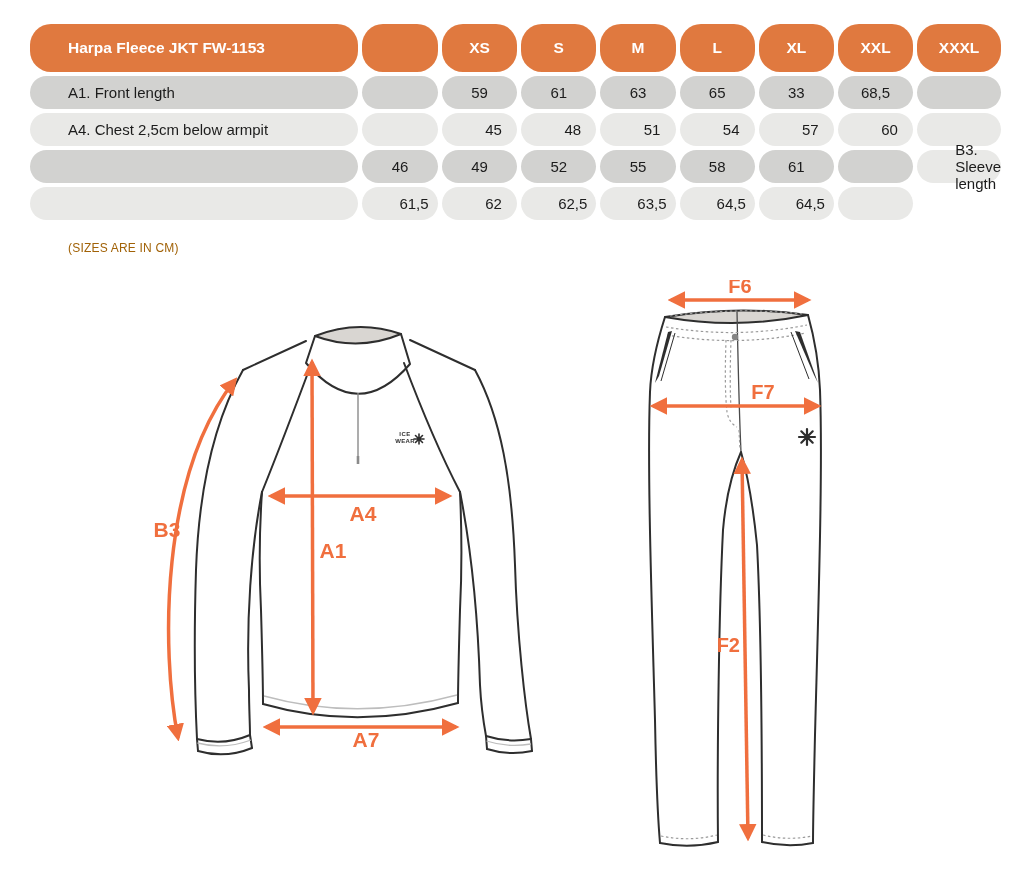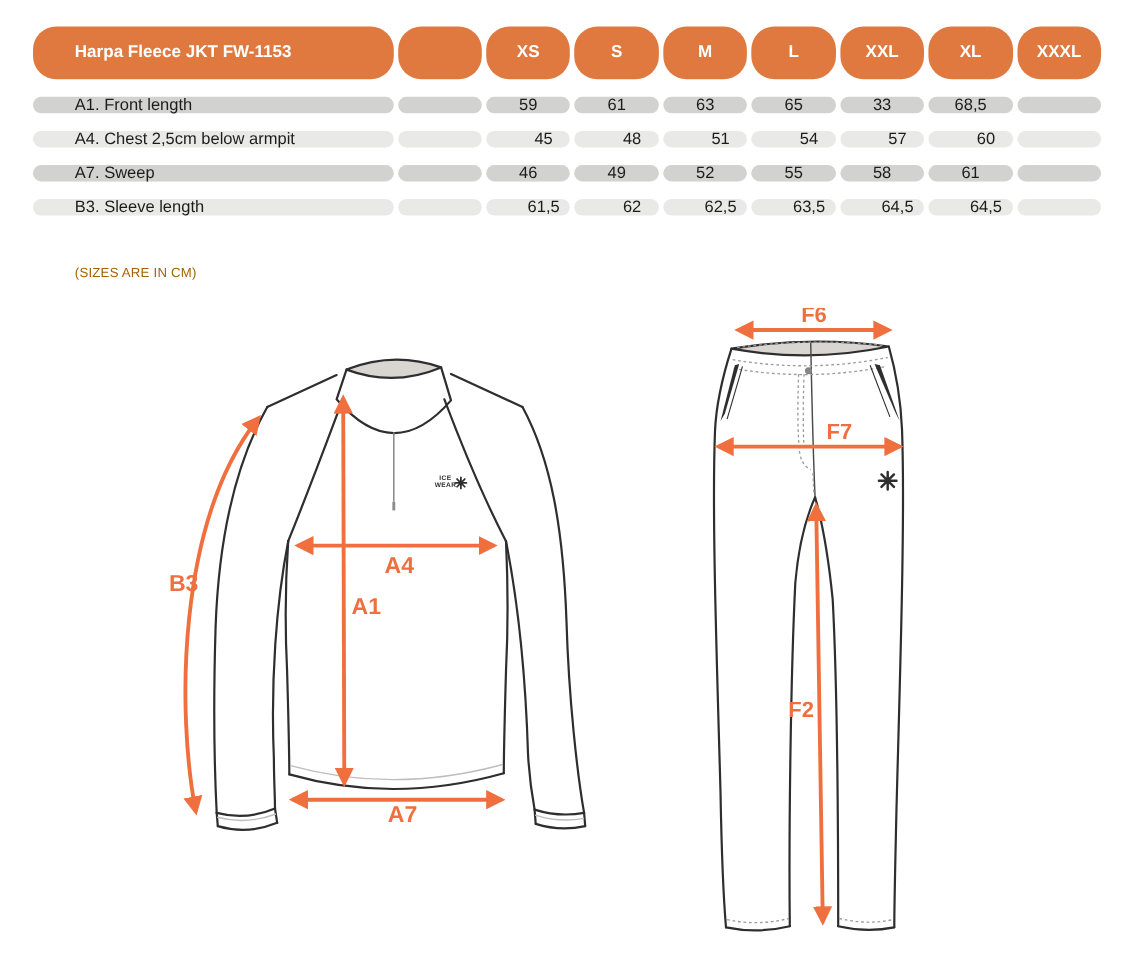--- a/index.html
+++ b/index.html
@@ -6,21 +6,21 @@
   .page{position:relative;width:1031px;height:886px;background:#fff;
         font-family:"Liberation Sans","DejaVu Sans",sans-serif;overflow:hidden;}
 
   
   .size-table{position:absolute;left:30px;top:24px;width:971px;
               display:grid;grid-template-columns:328px 76px repeat(7,1fr);
               grid-auto-rows:min-content;gap:4px;}
   .cell{display:flex;align-items:center;justify-content:center;
         font-size:15px;color:#1c1c1c;border-radius:21px;}
   .hc{height:48px;background:#E0793F;color:#ffffff;font-weight:bold;font-size:15.5px;}
-  .bc{height:15px;margin-top:12px;}
+  .bc{height:33px;}
   .row-dark{background:#D2D2D0;}
   .row-light{background:#E9E9E7;padding-left:28px;}
   .lbl{justify-content:flex-start;padding-left:38px;}
 
   
   .note{position:absolute;left:68px;top:241px;color:#a16207;
         font-size:12px;letter-spacing:.2px;}
 
   
   .jacket-svg{position:absolute;left:140px;top:290px;}
@@ -36,22 +36,22 @@
 <div class="page">
 
   <div class="size-table">
 
     <div class="cell hc lbl">Harpa Fleece JKT FW-1153</div>
     <div class="cell hc"></div>
     <div class="cell hc">XS</div>
     <div class="cell hc">S</div>
     <div class="cell hc">M</div>
     <div class="cell hc">L</div>
+    <div class="cell hc">XL</div>
     <div class="cell hc">XXL</div>
-    <div class="cell hc">XL</div>
     <div class="cell hc">XXXL</div>
 
     <div class="cell bc row-dark lbl">A1. Front length</div>
     <div class="cell bc row-dark"></div>
     <div class="cell bc row-dark">59</div>
     <div class="cell bc row-dark">61</div>
     <div class="cell bc row-dark">63</div>
     <div class="cell bc row-dark">65</div>
     <div class="cell bc row-dark">33</div>
     <div class="cell bc row-dark">68,5</div>
@@ -60,21 +60,20 @@
     <div class="cell bc row-light lbl">A4. Chest 2,5cm below armpit</div>
     <div class="cell bc row-light"></div>
     <div class="cell bc row-light">45</div>
     <div class="cell bc row-light">48</div>
     <div class="cell bc row-light">51</div>
     <div class="cell bc row-light">54</div>
     <div class="cell bc row-light">57</div>
     <div class="cell bc row-light">60</div>
     <div class="cell bc row-light"></div>
 
-    <div class="cell bc row-dark lbl">A7. Sweep</div>
     <div class="cell bc row-dark"></div>
     <div class="cell bc row-dark">46</div>
     <div class="cell bc row-dark">49</div>
     <div class="cell bc row-dark">52</div>
     <div class="cell bc row-dark">55</div>
     <div class="cell bc row-dark">58</div>
     <div class="cell bc row-dark">61</div>
     <div class="cell bc row-dark"></div>
 
     <div class="cell bc row-light lbl">B3. Sleeve length</div>

